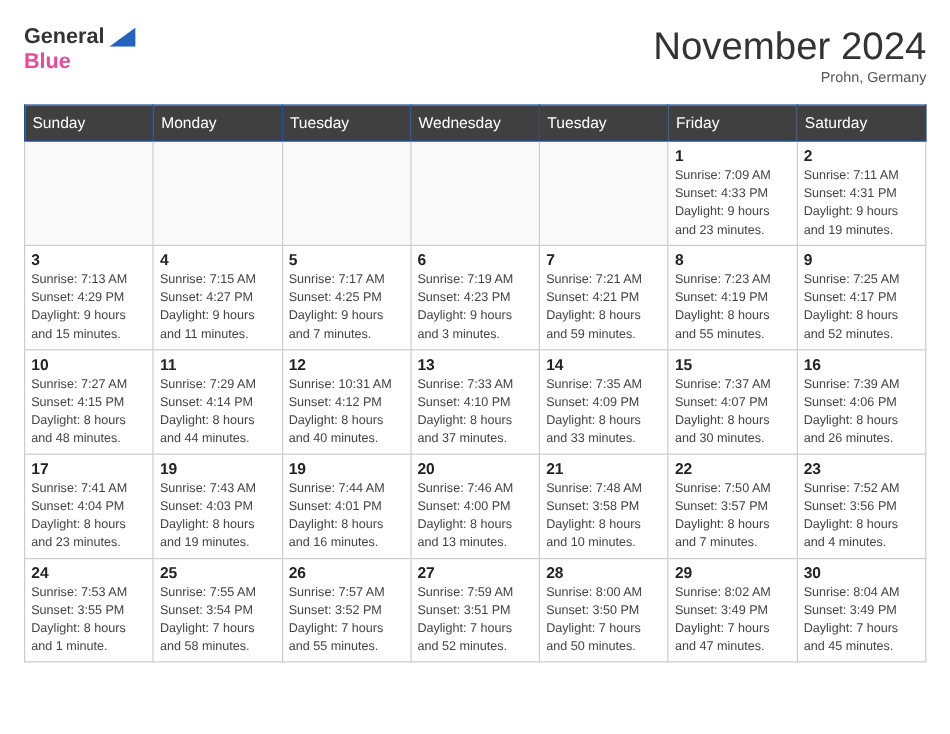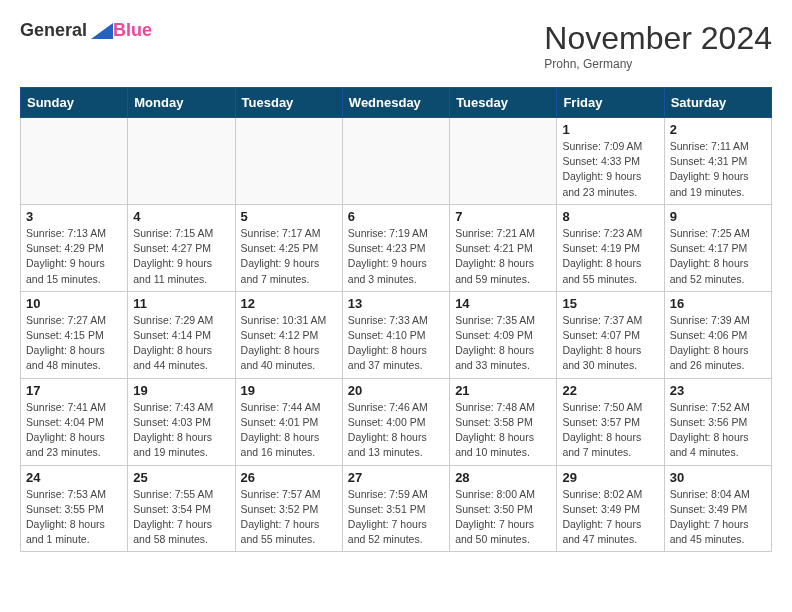--- a/index.html
+++ b/index.html
@@ -15,21 +15,21 @@
       padding: 20px 20px 10px 20px;
     }
     .header {
       display: flex;
       justify-content: space-between;
       align-items: flex-start;
       margin-bottom: 16px;
     }
     .logo {
       display: flex;
-      flex-direction: row;
+      flex-direction: column;
       align-items: flex-start;
     }
     .logo-text {
       display: flex;
       align-items: center;
       gap: 0;
     }
     .logo-general {
       font-size: 18px;
       font-weight: bold;
@@ -39,42 +39,42 @@
       font-size: 18px;
       font-weight: bold;
       color: #ec4899;
     }
     .logo-icon {
       margin-left: 4px;
       width: 22px;
       height: 16px;
     }
     .title-section {
-      text-align: left;
+      text-align: right;
       margin-left: 16px;
     }
     .month-title {
       font-size: 32px;
       font-weight: normal;
       color: #333;
     }
     .location {
       font-size: 12px;
       color: #555;
     }
     .calendar {
       width: 100%;
       border-collapse: collapse;
       table-layout: fixed;
     }
     .calendar th {
-      background-color: #0c4a6e;
+      background-color: #404040;
       color: #fff;
       font-size: 13px;
-      font-weight: bold;
+      font-weight: normal;
       padding: 7px 6px;
       text-align: left;
       border: 1px solid #1a4fa0;
     }
     .calendar td {
       border: 1px solid #ccc;
       vertical-align: top;
       padding: 4px 5px;
       font-size: 11px;
       color: #333;

